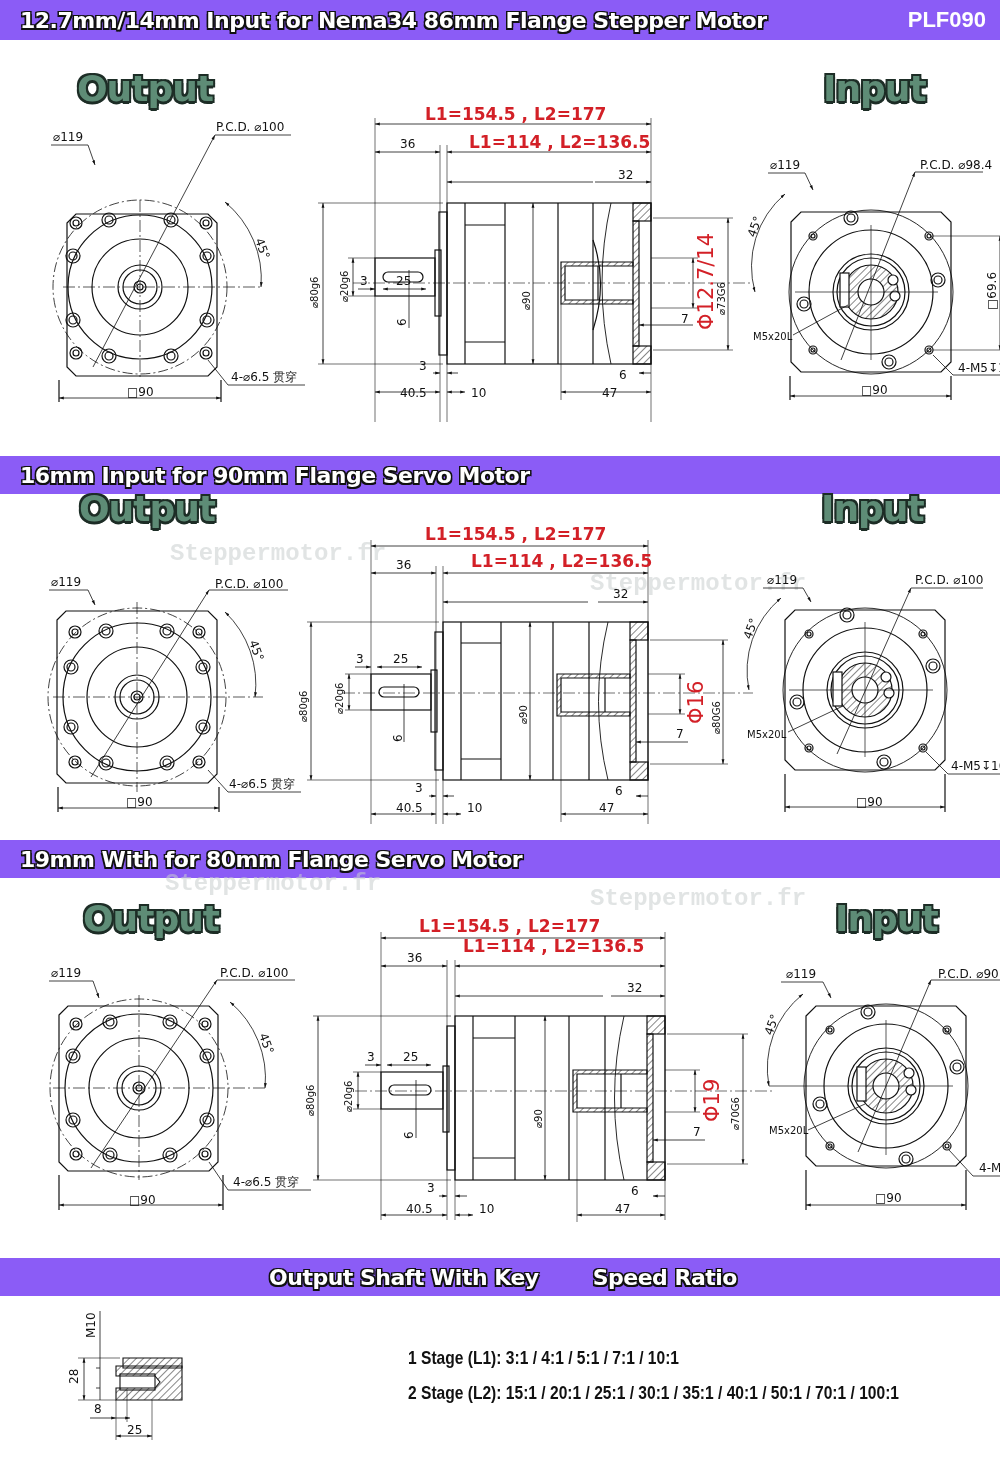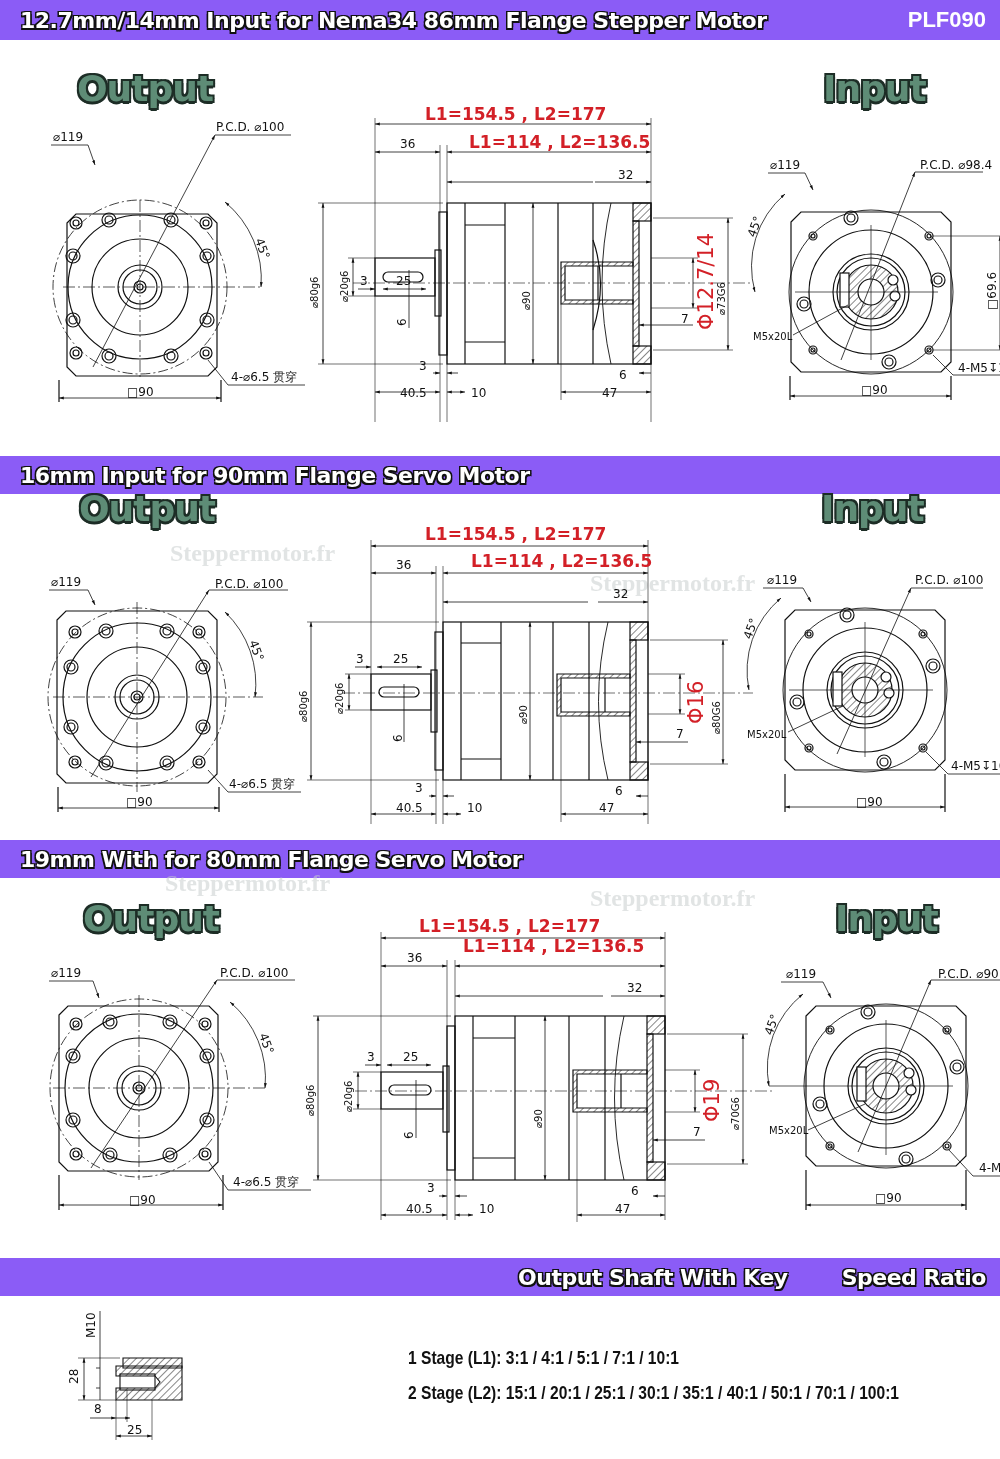--- a/index.html
+++ b/index.html
@@ -26,21 +26,21 @@
     color: #5e8c76; letter-spacing: -1px;
     text-shadow: -2px -2px 0 #1d2d26, 2px -2px 0 #1d2d26, -2px 2px 0 #1d2d26, 2px 2px 0 #1d2d26, 0 3px 0 #1d2d26;
   }
 
   .dim { font-family: "DejaVu Sans", sans-serif; font-size: 12px; fill: #111; }
   .dim-sm { font-family: "DejaVu Sans", sans-serif; font-size: 10px; fill: #111; }
   .dim-red { font-family: "DejaVu Sans", sans-serif; font-weight: bold; font-size: 17px; fill: #d32027; }
   .dim-red-lg { font-family: "DejaVu Sans", sans-serif; font-size: 21px; fill: #d32027; }
 
   .watermark {
-    position: absolute; font-family: Liberation Serif, serif; font-weight: bold; font-size: 24px;
+    position: absolute; font-family: Liberation Mono, monospace; font-weight: bold; font-size: 24px;
     color: rgba(200,205,205,0.55); pointer-events: none;
   }
 
   .ratio-list { position: absolute; left: 408px; top: 1347px; }
   .ratio-line {
     font-family: "Liberation Sans", sans-serif; font-weight: bold; font-size: 19px;
     transform: scaleX(0.82); transform-origin: left center; white-space: nowrap; height: 35px; line-height: 22px;
   }
 </style>
 </head>
@@ -49,21 +49,21 @@
 <div class="band" style="top:0;height:40px;">
   <span class="band-title">12.7mm/14mm Input for Nema34 86mm Flange Stepper Motor</span>
   <span class="band-code">PLF090</span>
 </div>
 <div class="band" style="top:432px;margin-top:24px;">
   <span class="band-title">16mm Input for 90mm Flange Servo Motor</span>
 </div>
 <div class="band" style="top:840px;">
   <span class="band-title">19mm With for 80mm Flange Servo Motor</span>
 </div>
-<div class="band" style="top:1258px;justify-content:flex-end;">
+<div class="band" style="top:1258px;justify-content:center;">
   <span class="band-title">Output Shaft With Key</span>
   <span class="band-title" style="margin-left:54px;">Speed Ratio</span>
 </div>
 
 <div class="watermark" style="left:170px;top:540px;">Steppermotor.fr</div>
 <div class="watermark" style="left:590px;top:570px;">Steppermotor.fr</div>
 <div class="watermark" style="left:165px;top:870px;">Steppermotor.fr</div>
 <div class="watermark" style="left:590px;top:885px;">Steppermotor.fr</div>
 
 <div class="section" style="top:40px;height:382px;">

